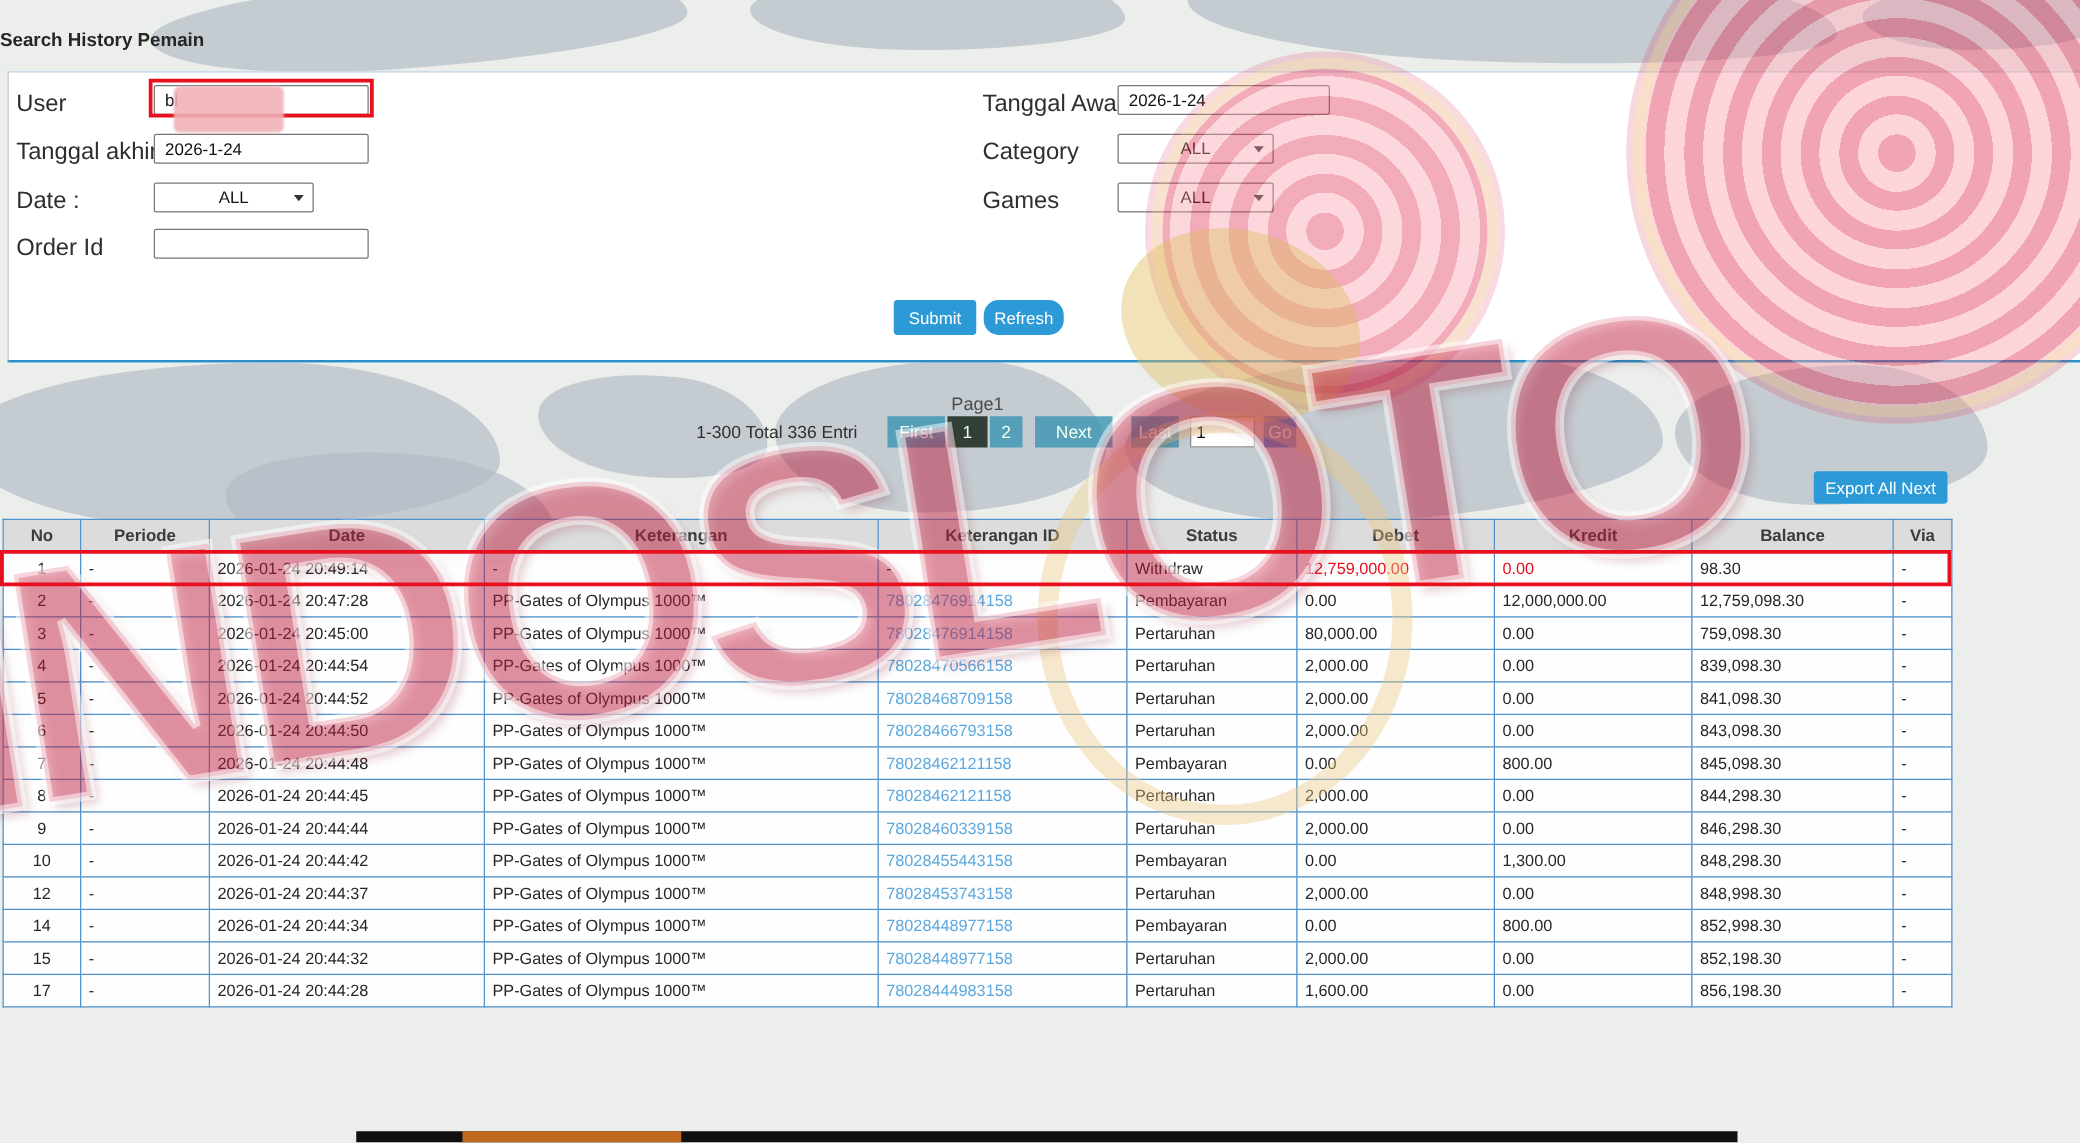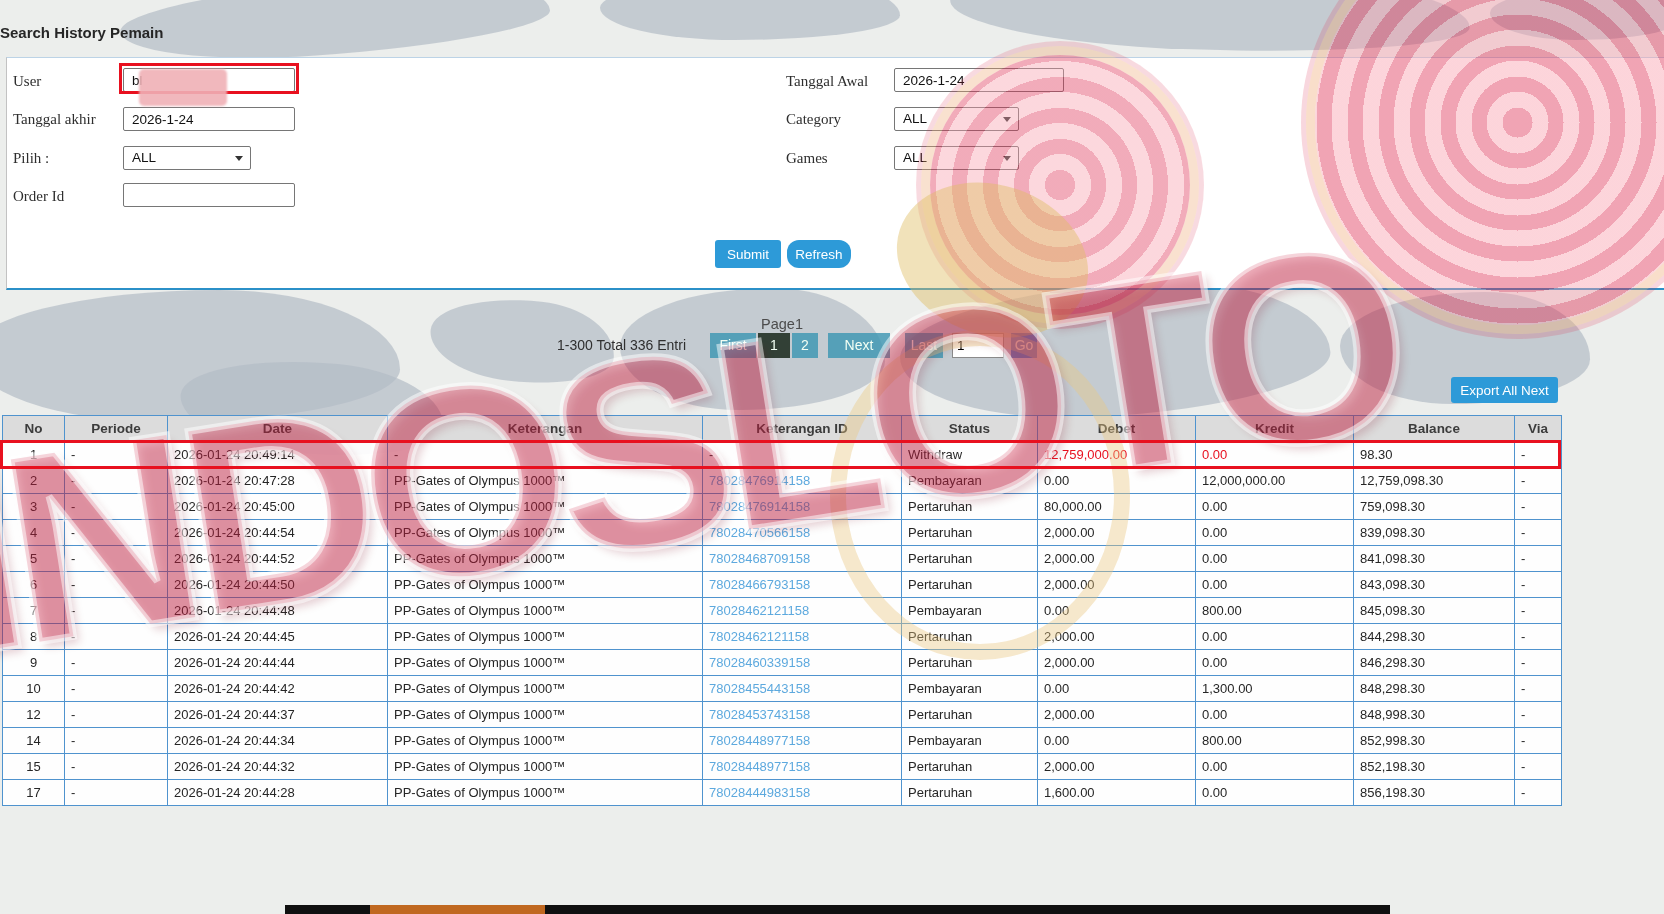--- a/index.html
+++ b/index.html
@@ -11,25 +11,25 @@
   .blob { position:absolute; background:#b4bcc6; opacity:.7; border-radius:58% 42% 55% 45% / 48% 60% 40% 52%; }
 
   
   .page-title { position:absolute; top:24px; left:0; width:1564px; 
     font-size:15px; font-weight:bold; color:#262626; z-index:10; }
 
   
   .form-panel { position:absolute; left:6px; top:57px; width:1658px; height:233px;
     background:#fff; border-top:1px solid #bcd3e6; border-left:1px solid #c2c2c2;
     border-bottom:2px solid #2b90c8; z-index:10; }
-  .f-label { position:absolute; font-size:15px; color:#2e2e2e;font-family:Liberation Serif, serif; }
+  .f-label { position:absolute; font-size:19px; color:#2e2e2e; }
   .f-input { position:absolute; height:24px; border:1px solid #767676; border-radius:2px;
     background:#fff; font-size:13.5px; padding:0 8px; color:#111; font-family:"Liberation Sans",sans-serif; }
   .f-select { position:absolute; height:24px; border:1px solid #767676; border-radius:2px;
-    background:#fff; font-size:13.5px; padding:0 8px; line-height:22px; color:#111; cursor:default; }
+    background:#fff; font-size:13.5px; padding:0 8px; line-height:22px; color:#111; cursor:default;text-align:center; }
   .f-select .arrow { position:absolute; right:7px; top:9px; width:0; height:0;
     border-left:4px solid transparent; border-right:4px solid transparent; border-top:5px solid #333; }
   .btn-blue { position:absolute; background:#2d9ad8; color:#fff; border:none; border-radius:3px;
     font-size:13.5px; font-family:"Liberation Sans",sans-serif; cursor:pointer; }
 
   
   .page-label { position:absolute; top:316px; left:0; width:1564px; text-align:center;
     font-size:14.5px; color:#4c4c4c; z-index:10; }
   .entries-summary { position:absolute; top:337px; left:500px; width:186px; text-align:right;
     font-size:14px; color:#2f2f2f; z-index:10; }
@@ -91,21 +91,21 @@
 
 <div class="page-title">Search History Pemain</div>
 
 <div class="form-panel">
   <span class="f-label" style="left:6px; top:15px;">User</span>
   <input class="f-input" style="left: 116px; top: 10px; width: 172px;" value="bl">
 
   <span class="f-label" style="left:6px; top:53px;">Tanggal akhir</span>
   <input class="f-input" style="left: 116px; top: 49px; width: 172px;" value="2026-1-24">
 
-  <span class="f-label" style="left:6px; top:92px;">Pilih  :</span>
+  <span class="f-label" style="left:6px; top:92px;">Date  :</span>
   <div class="f-select" style="left:116px; top:88px; width:128px;">
     <span>ALL</span>
     <span class="arrow"></span>
   </div>
 
   <span class="f-label" style="left:6px; top:130px;">Order Id</span>
   <input class="f-input" style="left: 116px; top: 125px; width: 172px;" value="">
 
   <span class="f-label" style="left:779px; top:15px;">Tanggal Awal</span>
   <input class="f-input" style="left: 887px; top: 10px; width: 170px;" value="2026-1-24">

